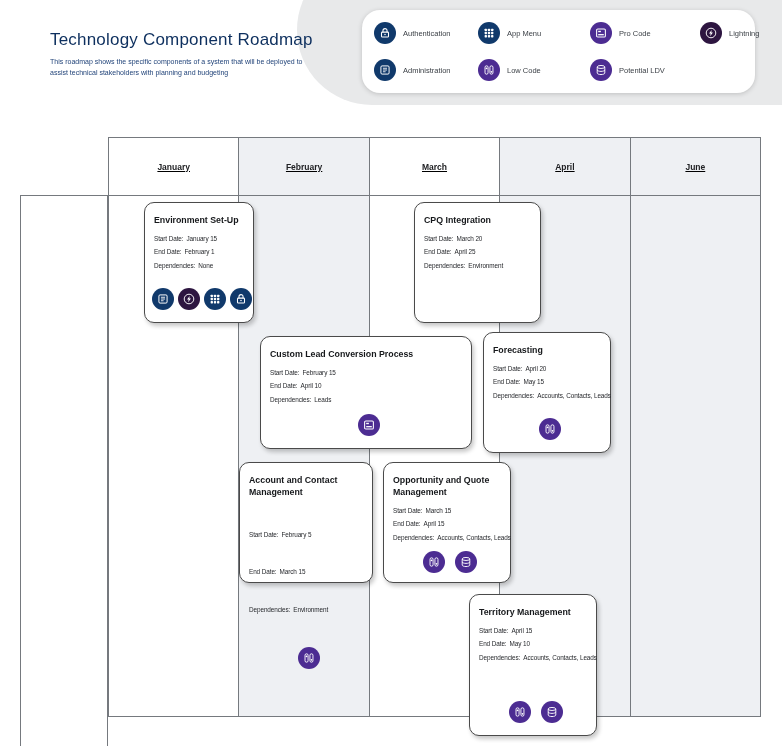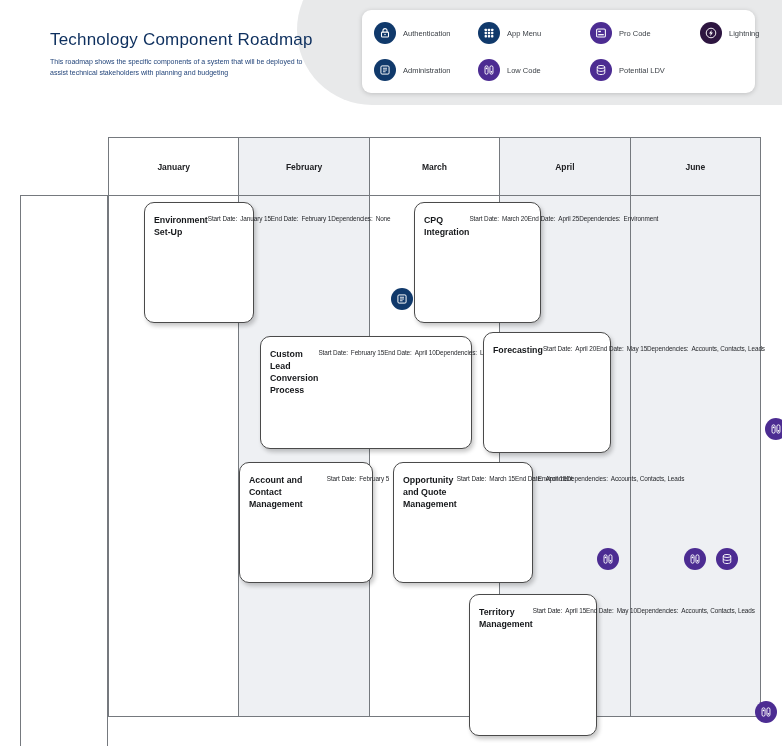--- a/index.html
+++ b/index.html
@@ -12,21 +12,21 @@
     position:absolute;left:297px;top:-45px;width:500px;height:150px;
     background:#e8e9ea;border-radius:75px 0 0 75px;
   }
   
   .titleblock{position:absolute;left:16px;top:30px;width:300px;margin-left:34px;}
   .page-title{font-size:17px;font-weight:500;color:#0d2f5e;letter-spacing:.2px;}
   .page-subtitle{margin-top:7px;font-size:7px;line-height:1.5;color:#23457a;width:272px;}
   
   .legend{
     position:absolute;left:362px;top:10px;width:393px;height:83px;
-    background:#fff;border-radius:9px;box-shadow:0 1px 5px rgba(0,0,0,.18);
+    background:#fff;border-radius:18px;box-shadow:0 1px 5px rgba(0,0,0,.18);
     display:grid;grid-template-columns:104px 112px 110px 1fr;
     grid-auto-rows:24px;row-gap:13px;align-content:center;
     padding:0 0 0 12px;box-sizing:border-box;
   }
   .legend-item{display:flex;align-items:center;gap:7px;}
   .legend-label{font-size:7.5px;color:#3a3f45;}
   
   .circ{width:22px;height:22px;border-radius:50%;display:inline-flex;
         align-items:center;justify-content:center;flex:0 0 auto;}
   .circ svg{width:14px;height:14px;display:block;}
@@ -35,33 +35,33 @@
   .ic-dkpurple{background:#2d1540;}
   
   .cols{
     position:absolute;left:108px;top:137px;width:653px;height:580px;
     display:flex;box-sizing:border-box;
     border-top:1px solid #75797e;border-bottom:1px solid #75797e;border-right:1px solid #75797e;
   }
   .col{flex:1 1 0;border-left:1px solid #75797e;box-sizing:border-box;}
   .col.shade{background:#eef0f3;}
   .col-head{height:58px;border-bottom:1px solid #75797e;display:flex;
-            align-items:center;justify-content:center;box-sizing:border-box;}
+            align-items:center;justify-content:center;box-sizing:border-box;text-decoration:underline;}
   .col-head span{font-size:8.5px;font-weight:700;color:#202124;}
   .rowlabel{
     position:absolute;left:20px;top:195px;width:88px;height:630px;
     border:1px solid #75797e;box-sizing:border-box;background:#fff;
     display:flex;align-items:flex-end;justify-content:center;
   }
   .rowlabel span{font-size:12.5px;font-weight:700;color:#3f4348;letter-spacing:.2px;}
   
   .card{
     position:absolute;background:#fff;border:1px solid #4a4a4a;border-radius:10px;
     box-shadow:2px 3px 4px rgba(0,0,0,.22);box-sizing:border-box;
-    padding:12px 4px 12px 9px;display:flex;flex-direction:row;z-index:5;
+    padding:12px 4px 12px 9px;display:flex;flex-direction:column;z-index:5;
   }
   .card-title{font-size:8.8px;font-weight:700;color:#16181b;line-height:1.35;margin-bottom:8px;}
   .detail{display:flex;gap:3px;font-size:6.4px;color:#26282c;letter-spacing:-.1px;
           white-space:nowrap;margin-bottom:6.5px;}
   .icons-row{margin-top:auto;display:flex;justify-content:center;gap:10px;padding-top:4px;}
   .icons-row.tight{gap:4px;}
   .hidden-defs{position:absolute;width:0;height:0;overflow:hidden;}
 </style>
 </head>
 <body>
@@ -326,21 +326,21 @@
       </div>
     <div class="icons-row">
       <span class="circ ic-purple">
           <svg>
             <use href="#sym-sliders"></use>
           </svg>
         </span>
     </div>
   </div>
 
-  <div class="card" style="left:383px;top:462px;width:140px;height:121px;margin-left:10px;">
+  <div class="card" style="left:383px;top:462px;width:128px;height:121px;">
     <div class="card-title">Opportunity and Quote Management</div>
     <div class="detail">
         <span>Start Date:</span>
         <span>March 15</span>
       </div>
     <div class="detail">
         <span>End Date:</span>
         <span>April 15</span>
       </div>
     <div class="detail">

